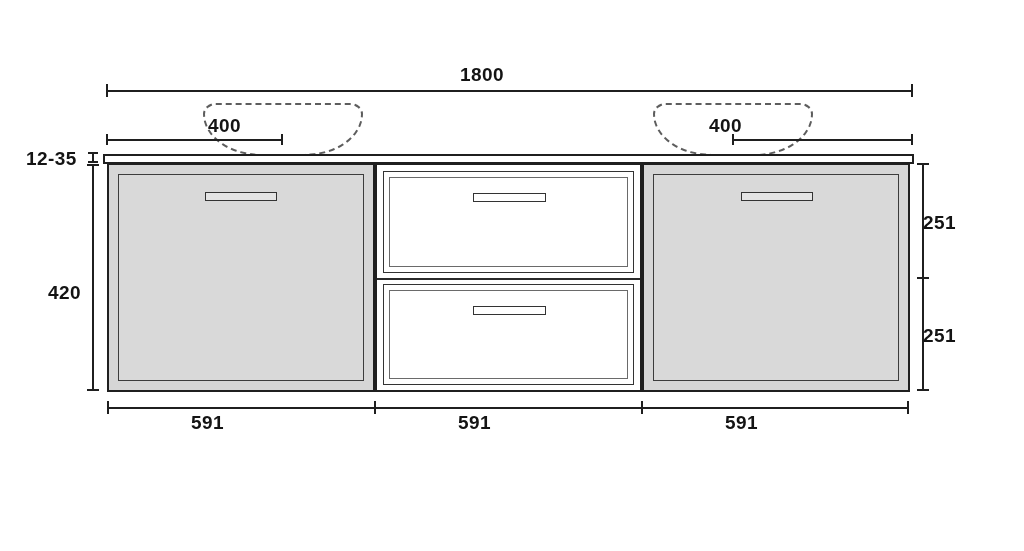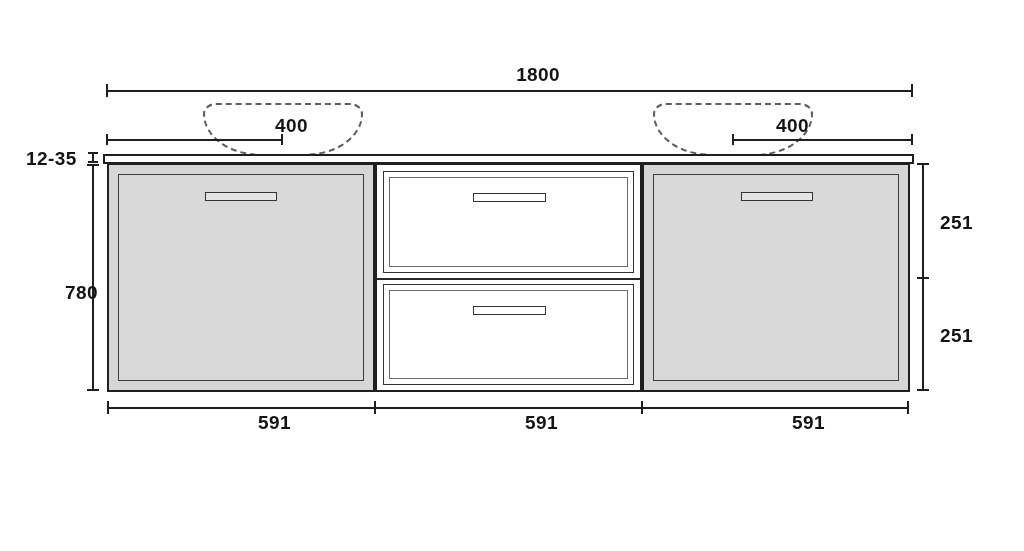--- a/index.html
+++ b/index.html
@@ -16,21 +16,21 @@
   
   .dim-line-h { height: 2px; background: #1f1f1f; }
   .dim-line-v { width: 2px; background: #1f1f1f; }
   .tick-v { width: 2px; height: 13px; background: #1f1f1f; }   
   .tick-h { width: 12px; height: 2px; background: #1f1f1f; }   
   .dim-label {
     color: #141414;
     font-size: 19px;
     font-weight: 700;
     letter-spacing: 0.4px;
-    text-align: right;
+    text-align: left;
     line-height: 20px;
     white-space: nowrap;
   }
 
   
   .countertop { background: #ffffff; border: 2px solid #1f1f1f; }
 
   
   .sink {
     border: 2px dashed #5d5d5d;
@@ -86,21 +86,21 @@
   <div class="abs countertop" style="left:103px; top:154px; width:811px; height:10px; z-index:2;"></div>
 
   <div class="abs dim-line-v" style="left:92px; top:154px; height:9px;"></div>
   <div class="abs tick-h" style="left:88px; top:152px; width:10px;"></div>
   <div class="abs tick-h" style="left:88px; top:161px; width:10px;"></div>
   <div class="abs dim-label" style="left:26px; top:149px; width:60px; text-align:left;">12-35</div>
 
   <div class="abs dim-line-v" style="left:92px; top:165px; height:226px;"></div>
   <div class="abs tick-h" style="left:87px; top:164px;"></div>
   <div class="abs tick-h" style="left:87px; top:389px;"></div>
-  <div class="abs dim-label" style="left:48px; top:283px; width:50px;">780</div>
+  <div class="abs dim-label" style="left:48px; top:283px; width:50px;">420</div>
 
   <div class="abs" style="left:107px; top:163px; width:803px; height:229px; z-index:1;">
 
     <div class="abs section door" style="left:0; top:0; width:268px; height:229px;">
       <div class="door-panel"></div>
       <div class="handle handle-door" style="left:96px; top:27px; width:72px; height:9px;"></div>
     </div>
 
     <div class="abs section middle" style="left:268px; top:0; width:267px; height:229px;">
       <div class="drawer" style="left:6px; top:6px; width:251px; height:102px;">

